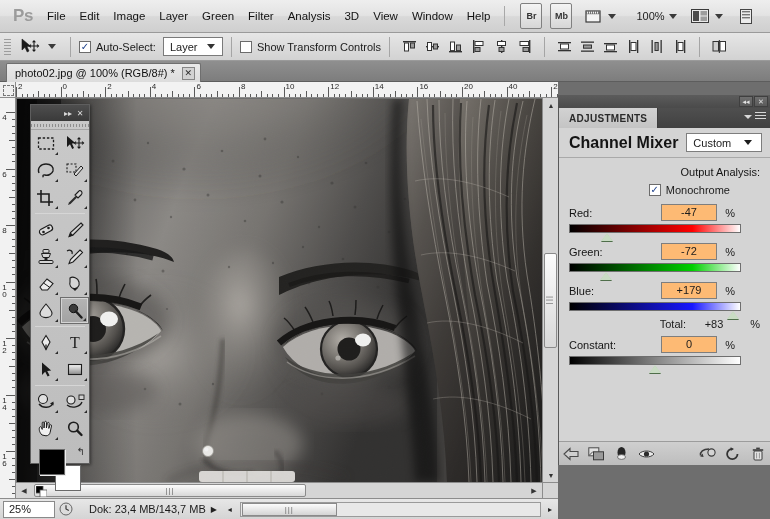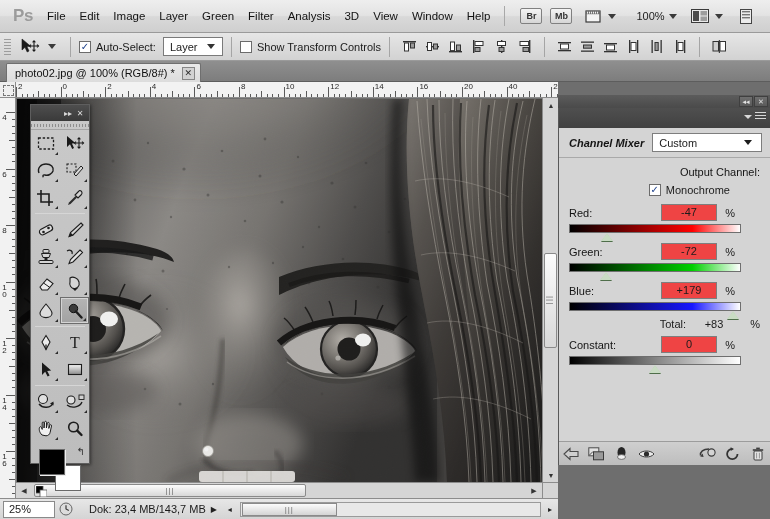--- a/index.html
+++ b/index.html
@@ -31,21 +31,21 @@
     letter-spacing: -0.5px;
   }
   .menu-items { display: flex; align-items: center; height: 100%; }
   .menu-item {
     padding: 3px 7px; font-size: 11.5px; color: #121212; cursor: default;
     white-space: nowrap;
   }
   .mb-sep { width: 1px; height: 20px; background: #a8a8a8; margin: 0 7px; }
   .mb-right { display: flex; align-items: center; margin-left: 4px; }
   .mb-btn {
-    width: 22px; height: 16px; margin: 0 4px;
+    width: 22px; height: 26px; margin: 0 4px;
     border: 1px solid #808080; border-radius: 2px;
     background: linear-gradient(to bottom, #f4f4f4, #d6d6d6);
     display: flex; align-items: center; justify-content: center;
     font-size: 9px; font-weight: bold; color: #333; cursor: default;
   }
   .mb-icon {
     width: 22px; height: 18px; margin-left: 6px;
     display: flex; align-items: center; justify-content: center; cursor: default;
   }
   .caret { width: 0; height: 0; border-left: 4px solid transparent;
@@ -211,21 +211,21 @@
   .pm-lines { width: 11px; height: 9px; margin-left: 3px;
     background-image: repeating-linear-gradient(to bottom, #d8d8d8 0 1px, transparent 1px 3px);
   }
   .pm-tri { width: 0; height: 0; border-left: 4px solid transparent;
     border-right: 4px solid transparent; border-top: 4px solid #d8d8d8; }
   .panel-body { background: #d4d4d4; padding: 0; height: 337px; position: relative; }
   .row-title {
     display: flex; align-items: center; padding: 5px 8px 5px 10px;
     border-bottom: 1px solid #a9a9a9;
   }
-  .ct-name { font-size: 11px; font-weight: bold; color: #141414; white-space: nowrap; font-style: italic; }
+  .ct-name { font-size: 16px; font-weight: bold; color: #141414; white-space: nowrap; }
   .preset-sel {
     margin-left: 8px; flex: 1; height: 19px; background: #fff;
     border: 1px solid #7e7e7e; display: flex; align-items: center;
     padding: 0 3px 0 6px; font-size: 11px; cursor: default;
   }
   .preset-sel .caret { margin-left: auto; border-top-color: #1d1d1d; }
   .row-out {
     display: flex; align-items: center; justify-content: flex-end;
     padding: 8px 10px 2px 10px;
   }
@@ -236,21 +236,21 @@
     padding: 0 3px 0 6px; font-size: 11px; cursor: default;
   }
   .out-sel .caret { margin-left: auto; border-top-color: #1d1d1d; }
   .row-mono { display: flex; align-items: center; justify-content: flex-end;
     padding: 4px 40px 6px 0; }
   .mono-lbl { margin-left: 5px; font-size: 11px; }
   .slider-block { padding: 2px 10px 0 10px; }
   .sl-top { display: flex; align-items: center; }
   .sl-label { font-size: 11px; color: #141414; width: 92px; }
   .sl-field {
-    width: 56px; height: 17px; background: #ef4444; border: 1px solid #7e7e7e;
+    width: 56px; height: 17px; background: #fdba74; border: 1px solid #7e7e7e;
     text-align: center; font-size: 11px; line-height: 15px; cursor: text;
   }
   .sl-pct { width: 18px; text-align: right; font-size: 11px; }
   .sl-track { position: relative; height: 9px; margin-top: 3px; width: 172px;
     border: 1px solid #6f6f6f; }
   .sl-track.red   { background: linear-gradient(to right, #000 0%, #ff0000 72%, #ffffff 100%); }
   .sl-track.green { background: linear-gradient(to right, #000 0%, #00d000 72%, #ffffff 100%); }
   .sl-track.blue  { background: linear-gradient(to right, #000 0%, #1818ff 72%, #ffffff 100%); }
   .sl-track.gray  { background: linear-gradient(to right, #000 0%, #909090 55%, #ffffff 100%); }
   .sl-thumb { position: absolute; top: 8px; width: 0; height: 0;
@@ -1148,38 +1148,39 @@
     </div>
   </div>
 
   <div class="panel-topbar">
     <div class="ptb-btn">◂◂</div>
     <div class="ptb-btn">✕</div>
   </div>
 
   <div class="panel" style="top:108px; height:357px;">
     <div class="panel-tabrow">
+      <div class="panel-tab">ADJUSTMENTS</div>
       <div class="panel-menu">
         <span class="pm-tri"></span>
         <span class="pm-lines"></span>
       </div>
     </div>
 
     <div class="panel-body">
 
       <div class="row-title">
         <span class="ct-name">Channel Mixer</span>
         <div class="preset-sel">
           <span>Custom</span>
           <span class="caret"></span>
         </div>
       </div>
 
       <div class="row-out">
-        <span class="out-label">Output Channel:</span>
+        <span class="out-label">Output Analysis:</span>
       </div>
 
       <div class="row-mono">
         <span class="chk">✓</span>
         <span class="mono-lbl">Monochrome</span>
       </div>
 
       <div class="slider-block">
         <div class="sl-top">
           <span class="sl-label">Red:</span>

